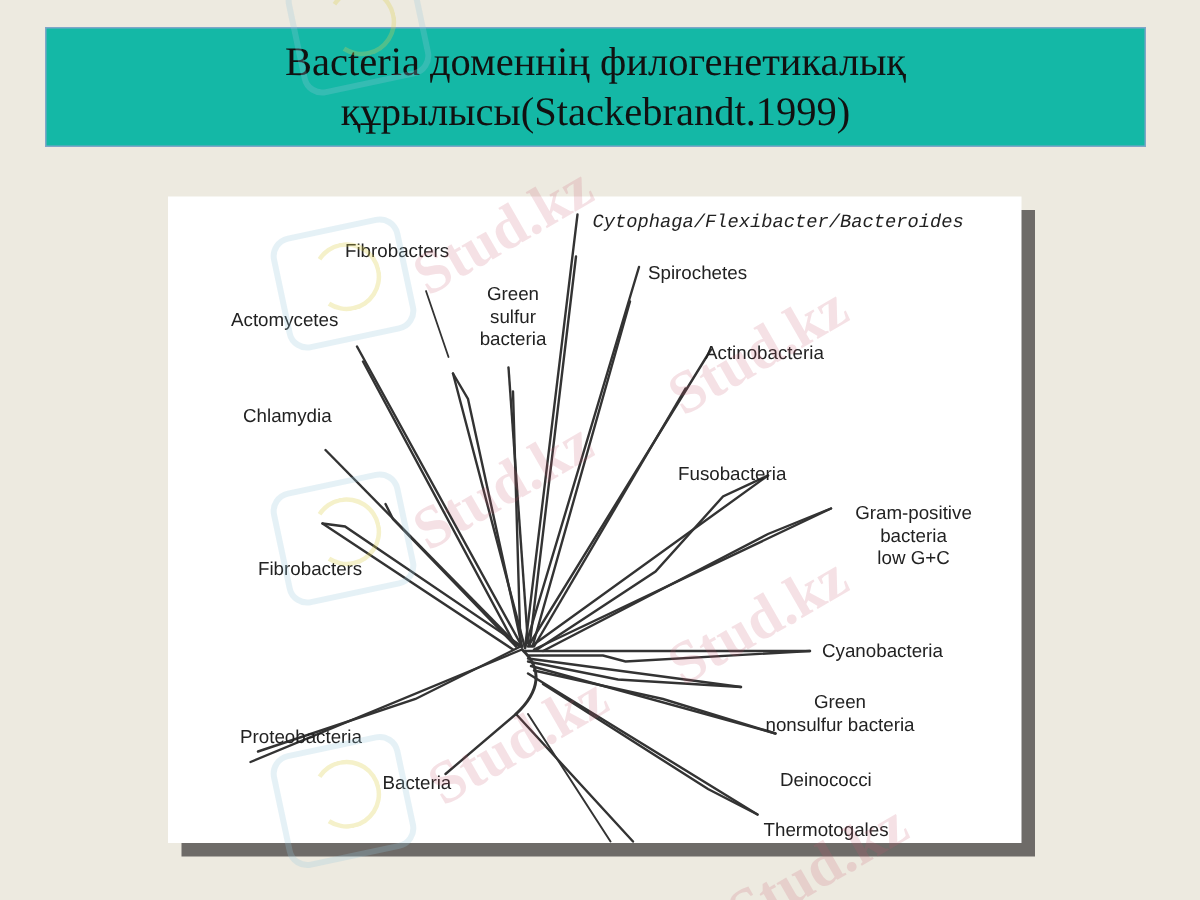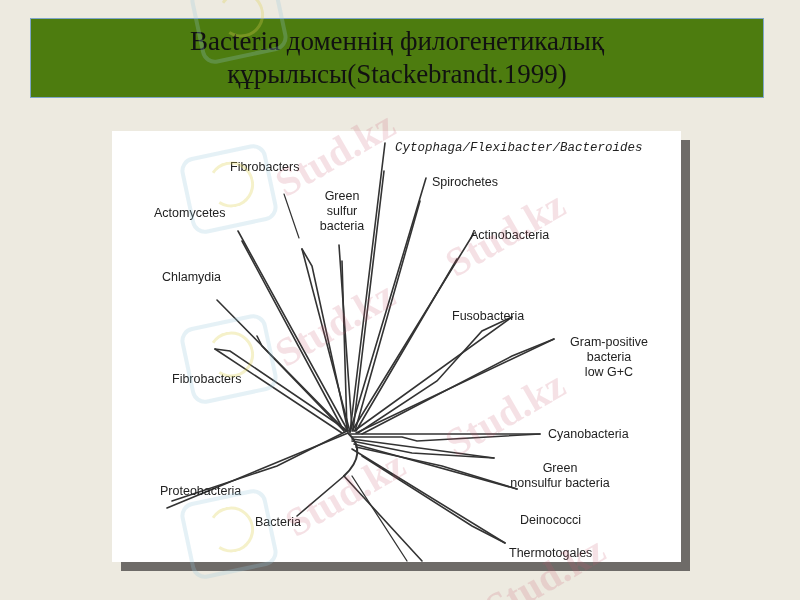--- a/index.html
+++ b/index.html
@@ -4,21 +4,21 @@
   <style>
     html, body { margin: 0; padding: 0; }
     body {
       width: 800px; height: 600px; overflow: hidden;
       background: #edeae0;
       position: relative;
       font-family: "Liberation Sans", sans-serif;
     }
     .title-box {
       position: absolute; left: 30px; top: 18px; width: 734px; height: 80px;
-      background: #4d7c0f;
+      background: #14b8a6;
       border: 1px solid #7fa6c9;
       box-sizing: border-box;
       display: flex; flex-direction: column; align-items: center; justify-content: center;
       font-family: "Liberation Serif", serif;
       font-size: 27px; line-height: 33px; color: #111;
       text-align: center;
       z-index: 3;
     }
     .figure-shadow {
       position: absolute; left: 121px; top: 140px; width: 569px; height: 431px;

